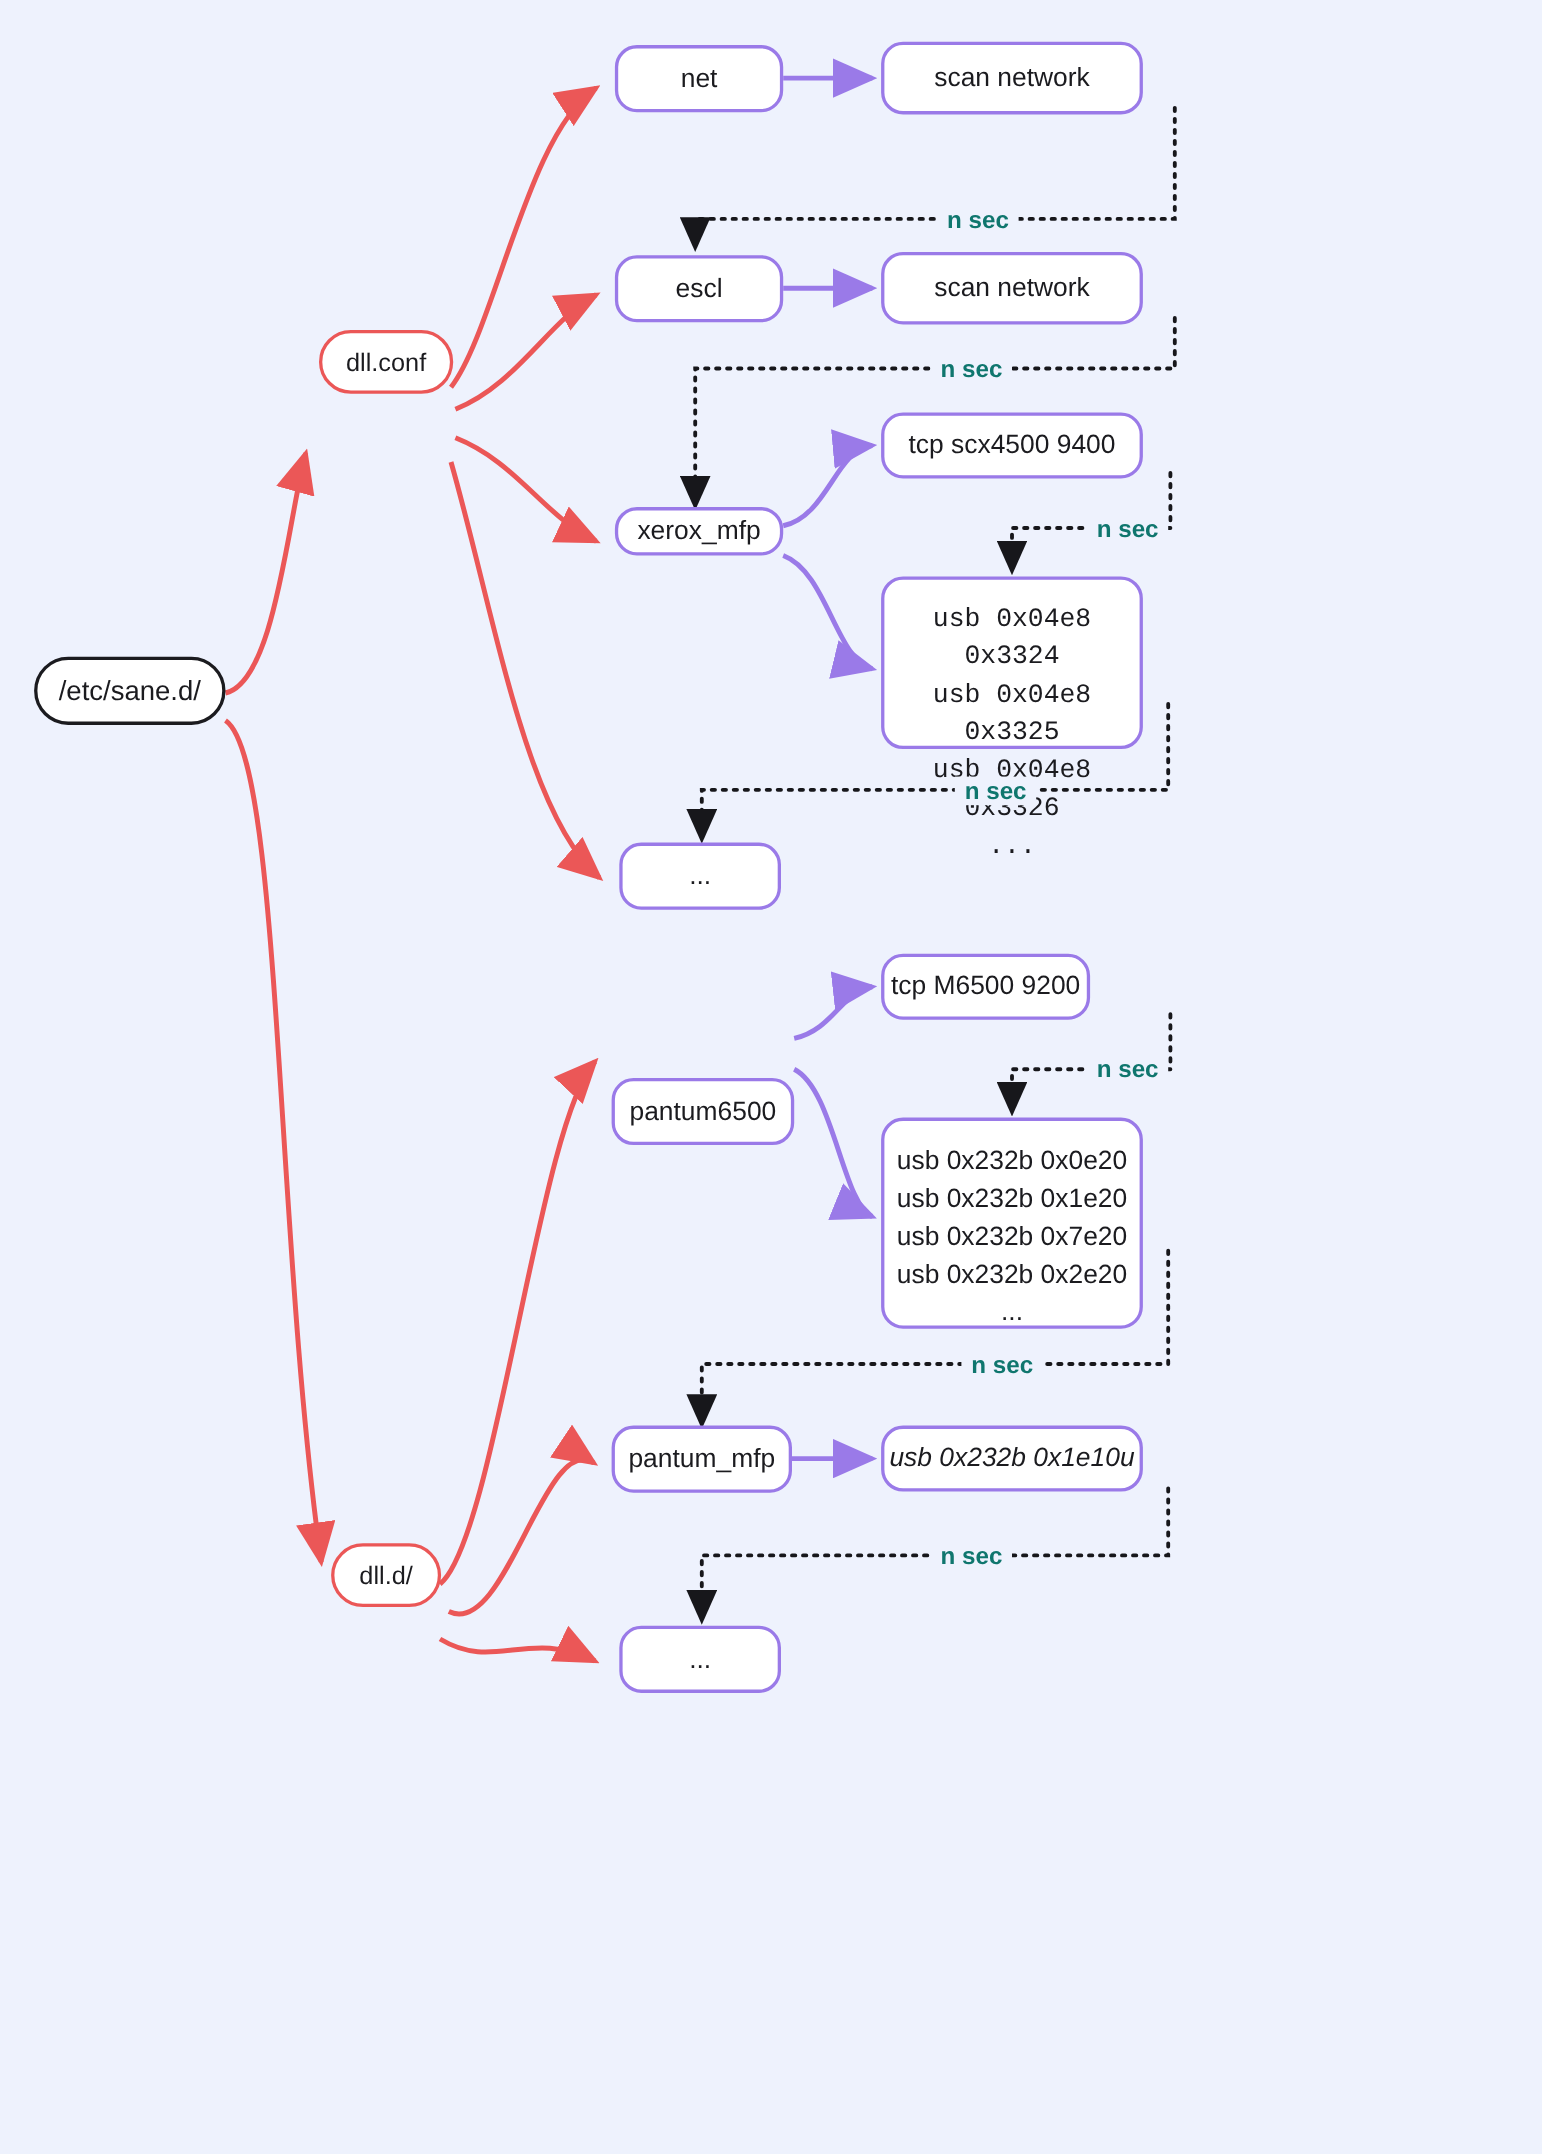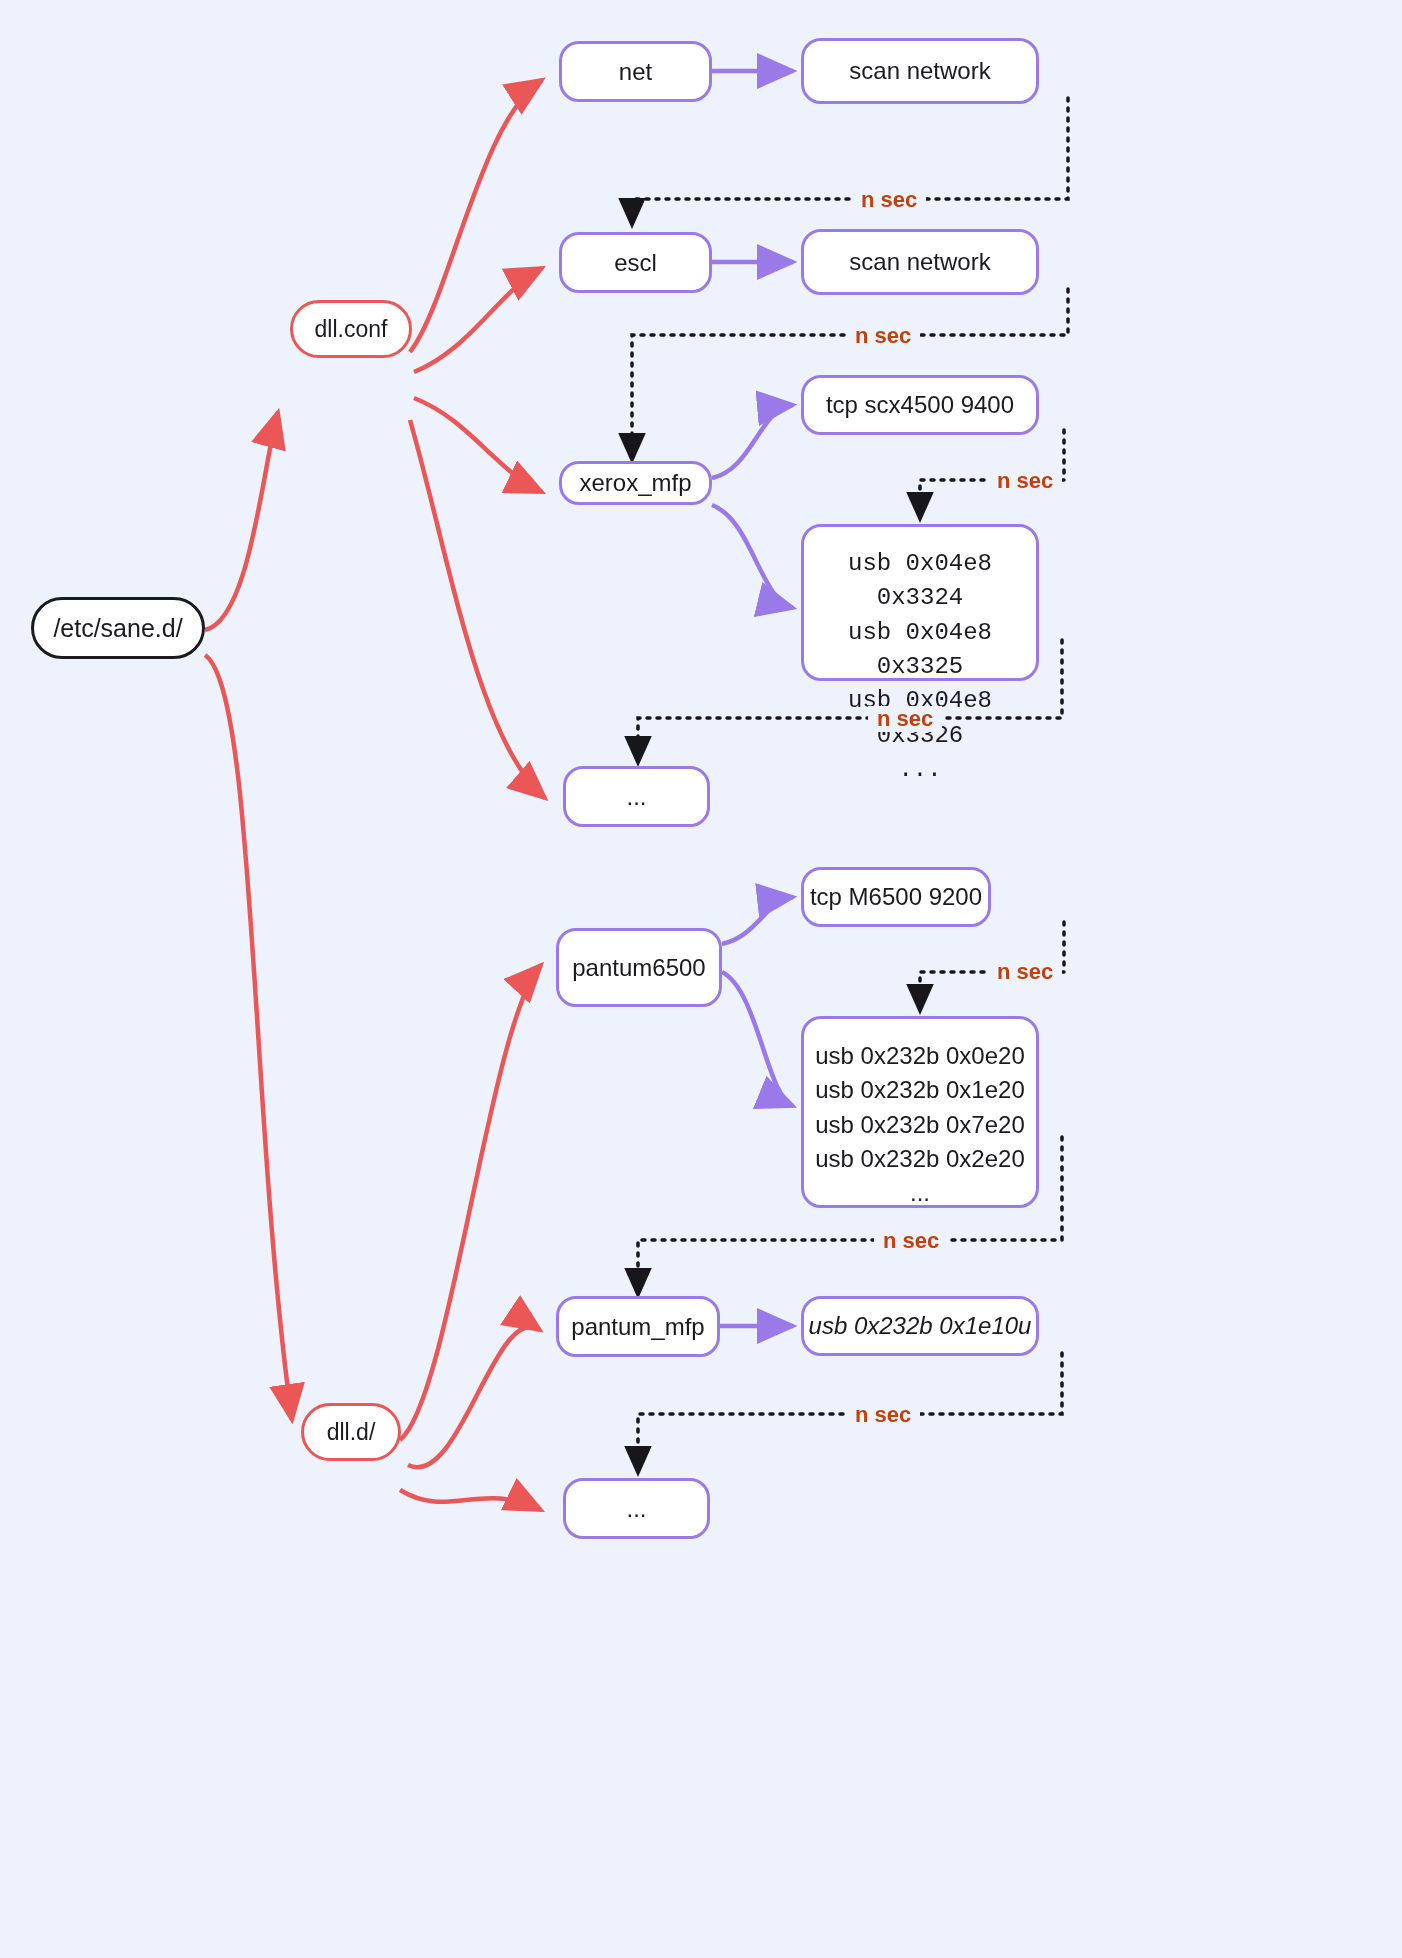--- a/index.html
+++ b/index.html
@@ -48,21 +48,21 @@
     font-size:24px;
     line-height:1.43;
     display:block;
     padding-top:20px;
   }
   .n-multiline .lbl{white-space:pre-line;}
   .nsec-label{
     position:absolute;
     font-size:22px;
     font-weight:bold;
-    color:#c2410c;
+    color:#0f766e;
     background:#eef2fd;
     padding:0 9px;
     z-index:4;
     white-space:nowrap;
   }
 </style>
 </head>
 <body>
 
 <div id="stage">
@@ -140,21 +140,21 @@
   </div>
 
   <div class="node n-purple" style="left:559px;top:461px;width:153px;height:44px;">
     <span class="lbl">xerox_mfp</span>
   </div>
 
   <div class="node n-purple" style="left:563px;top:766px;width:147px;height:61px;">
     <span class="lbl">...</span>
   </div>
 
-  <div class="node n-purple" style="left:556px;top:928px;width:166px;height:79px;">
+  <div class="node n-purple" style="left:556px;top:980px;width:166px;height:61px;">
     <span class="lbl">pantum6500</span>
   </div>
 
   <div class="node n-purple" style="left:556px;top:1296px;width:164px;height:61px;">
     <span class="lbl">pantum_mfp</span>
   </div>
 
   <div class="node n-purple" style="left:563px;top:1478px;width:147px;height:61px;">
     <span class="lbl">...</span>
   </div>

